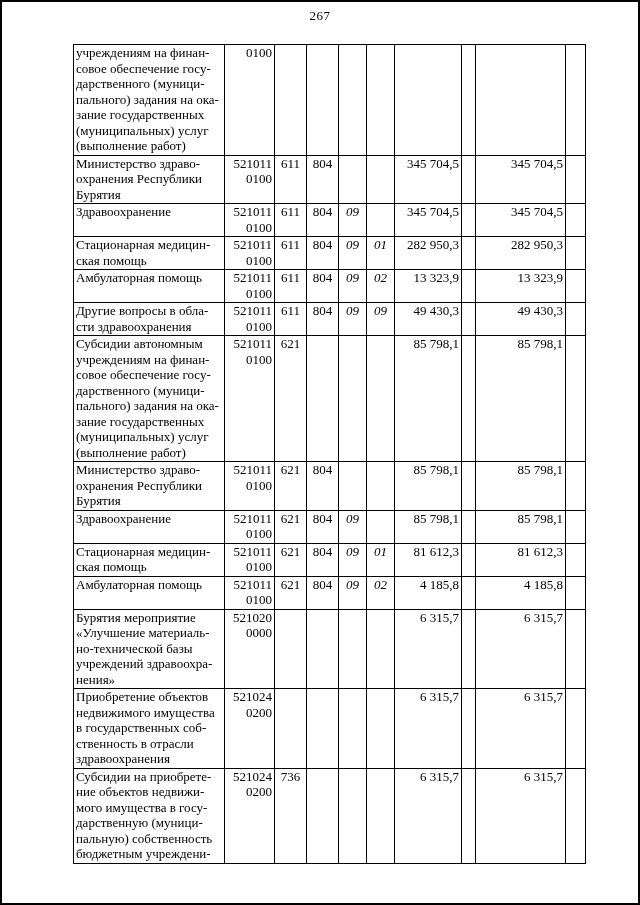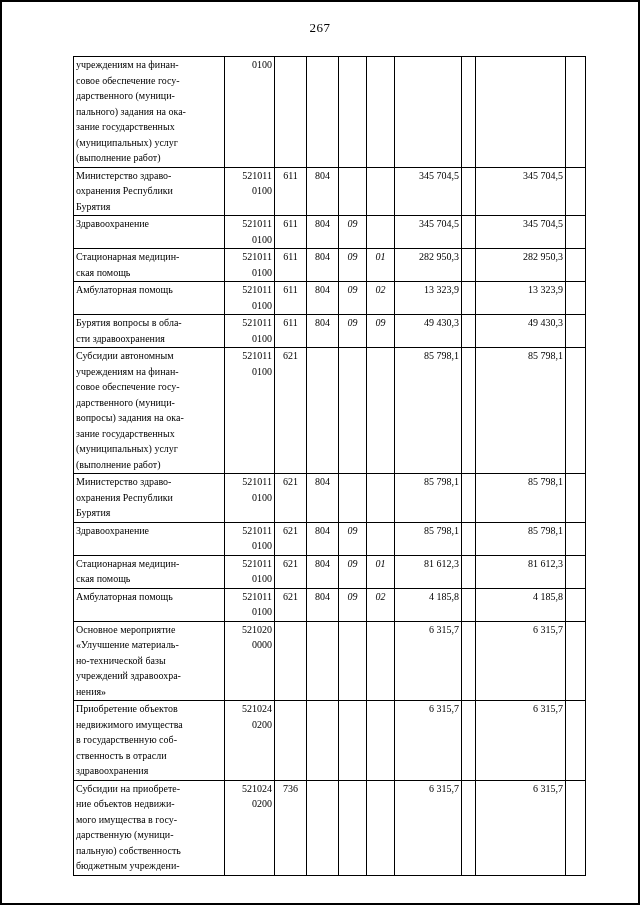--- a/index.html
+++ b/index.html
@@ -8,30 +8,30 @@
     height: 905px;
     box-sizing: border-box;
     background: #ffffff;
     border: 2px solid #000000;
     font-family: "Liberation Serif", "DejaVu Serif", serif;
     color: #000000;
     overflow: hidden;
   }
   .page-number {
     text-align: center;
-    padding-top: 18px;
+    padding-top: 6px;
     font-size: 13px;
     letter-spacing: 0.5px;
   }
   table.budget-table {
     border-collapse: collapse;
     margin-left: 71px;
     margin-top: 20px;
     table-layout: fixed;
-    font-size: 10px;
+    font-size: 13px;
     line-height: 15.5px;
   }
   table.budget-table td {
     border: 1px solid #000000;
     vertical-align: top;
     padding: 0 2px 1px 2px;
     overflow: hidden;
   }
   td.c-name {
     width: 146px;
@@ -126,39 +126,39 @@
       <td class="c-ctr3">611</td>
       <td class="c-ctr3">804</td>
       <td class="c-ctr2">09</td>
       <td class="c-ctr2">02</td>
       <td class="c-amt1">13 323,9</td>
       <td class="c-spacer"></td>
       <td class="c-amt2">13 323,9</td>
       <td class="c-last"></td>
     </tr>
       <tr>
-      <td class="c-name">Бурятия вопросы в обла-
+      <td class="c-name">Другие вопросы в обла-
 сти здравоохранения</td>
       <td class="c-code">521011
 0100</td>
       <td class="c-ctr3">611</td>
       <td class="c-ctr3">804</td>
       <td class="c-ctr2">09</td>
       <td class="c-ctr2">09</td>
       <td class="c-amt1">49 430,3</td>
       <td class="c-spacer"></td>
       <td class="c-amt2">49 430,3</td>
       <td class="c-last"></td>
     </tr>
       <tr>
       <td class="c-name">Субсидии автономным
 учреждениям на финан-
 совое обеспечение госу-
 дарственного (муници-
-вопросы) задания на ока-
+пального) задания на ока-
 зание государственных
 (муниципальных) услуг
 (выполнение работ)</td>
       <td class="c-code">521011
 0100</td>
       <td class="c-ctr3">621</td>
       <td class="c-ctr3"></td>
       <td class="c-ctr2"></td>
       <td class="c-ctr2"></td>
       <td class="c-amt1">85 798,1</td>
@@ -215,40 +215,40 @@
       <td class="c-ctr3">621</td>
       <td class="c-ctr3">804</td>
       <td class="c-ctr2">09</td>
       <td class="c-ctr2">02</td>
       <td class="c-amt1">4 185,8</td>
       <td class="c-spacer"></td>
       <td class="c-amt2">4 185,8</td>
       <td class="c-last"></td>
     </tr>
       <tr>
-      <td class="c-name">Основное мероприятие
+      <td class="c-name">Бурятия мероприятие
 «Улучшение материаль-
 но-технической базы
 учреждений здравоохра-
 нения»</td>
       <td class="c-code">521020
 0000</td>
       <td class="c-ctr3"></td>
       <td class="c-ctr3"></td>
       <td class="c-ctr2"></td>
       <td class="c-ctr2"></td>
       <td class="c-amt1">6 315,7</td>
       <td class="c-spacer"></td>
       <td class="c-amt2">6 315,7</td>
       <td class="c-last"></td>
     </tr>
       <tr>
       <td class="c-name">Приобретение объектов
 недвижимого имущества
-в государственную соб-
+в государственных соб-
 ственность в отрасли
 здравоохранения</td>
       <td class="c-code">521024
 0200</td>
       <td class="c-ctr3"></td>
       <td class="c-ctr3"></td>
       <td class="c-ctr2"></td>
       <td class="c-ctr2"></td>
       <td class="c-amt1">6 315,7</td>
       <td class="c-spacer"></td>

